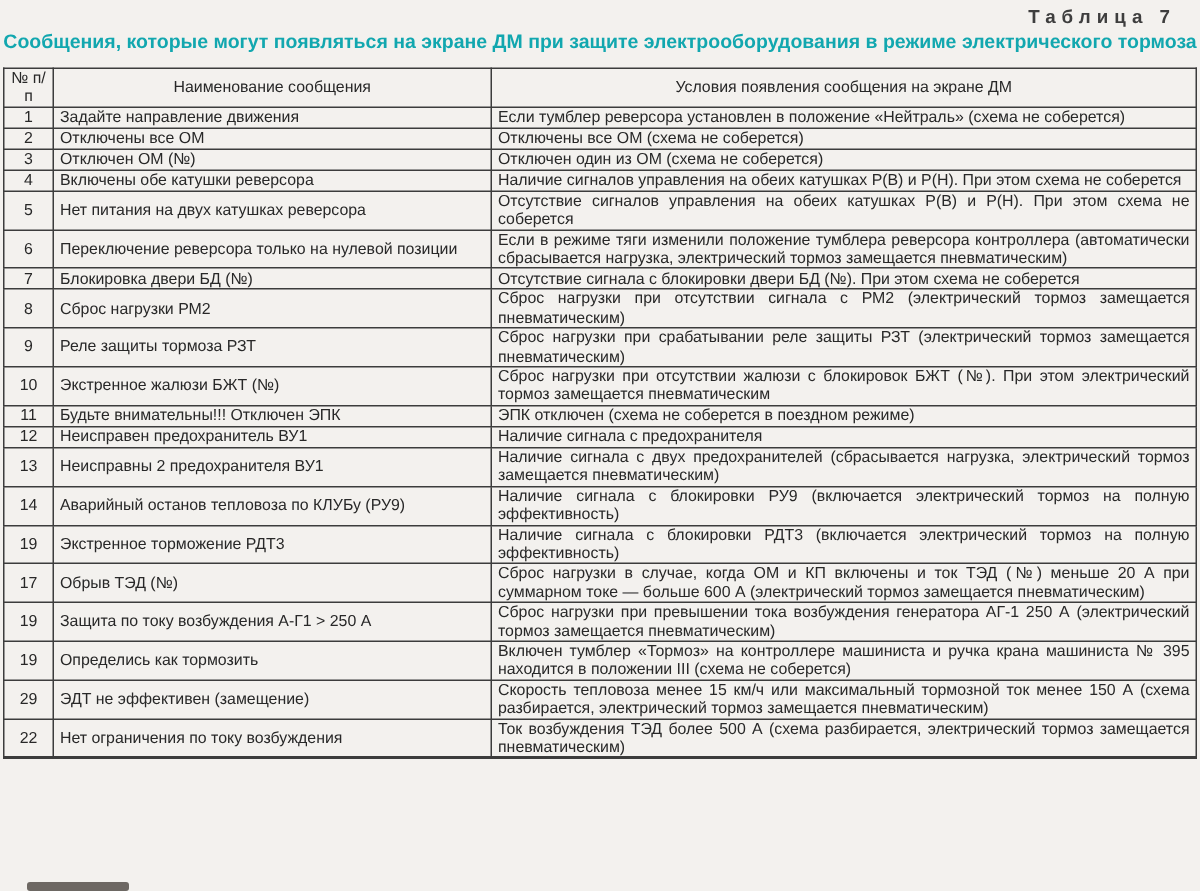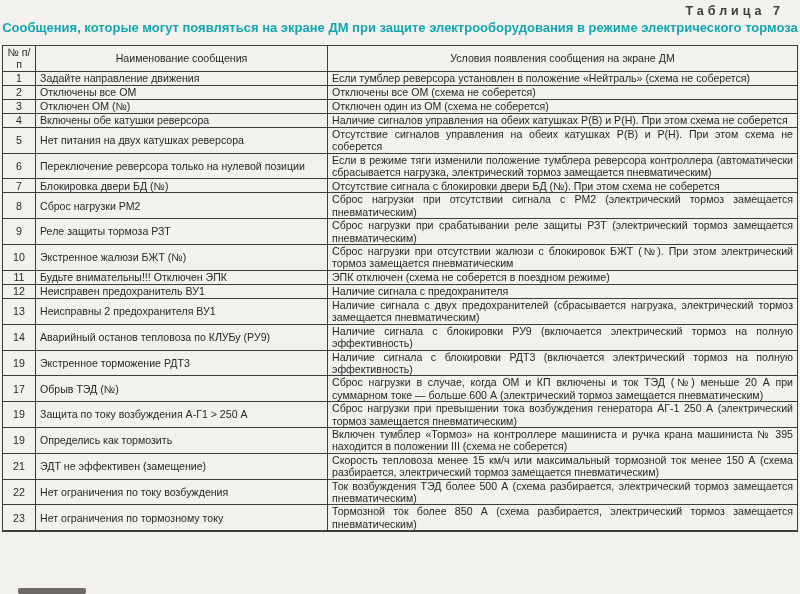--- a/index.html
+++ b/index.html
@@ -170,32 +170,27 @@
           <td class="num">19</td>
           <td class="name">Защита по току возбуждения А-Г1 &gt; 250 А</td>
           <td class="cond">Сброс нагрузки при превышении тока возбуждения генератора АГ-1 250 А (электрический тормоз замещается пневматическим)</td>
         </tr>
         <tr>
           <td class="num">19</td>
           <td class="name">Определись как тормозить</td>
           <td class="cond">Включен тумблер «Тормоз» на контроллере машиниста и ручка крана машиниста № 395 находится в положении III (схема не соберется)</td>
         </tr>
         <tr>
-          <td class="num">21</td>
+          <td class="num">29</td>
           <td class="name">ЭДТ не эффективен (замещение)</td>
           <td class="cond">Скорость тепловоза менее 15 км/ч или максимальный тормозной ток менее 150 А (схема разбирается, электрический тормоз замещается пневматическим)</td>
         </tr>
         <tr>
           <td class="num">22</td>
           <td class="name">Нет ограничения по току возбуждения</td>
           <td class="cond">Ток возбуждения ТЭД более 500 А (схема разбирается, электрический тормоз замещается пневматическим)</td>
-        </tr>
-        <tr>
-          <td class="num">23</td>
-          <td class="name">Нет ограничения по тормозному току</td>
-          <td class="cond">Тормозной ток более 850 А (схема разбирается, электрический тормоз замещается пневматическим)</td>
         </tr>
       </tbody>
   </table>
 
   <div class="scan-smudge"></div>
 
 </div>
 
 </body></html>

